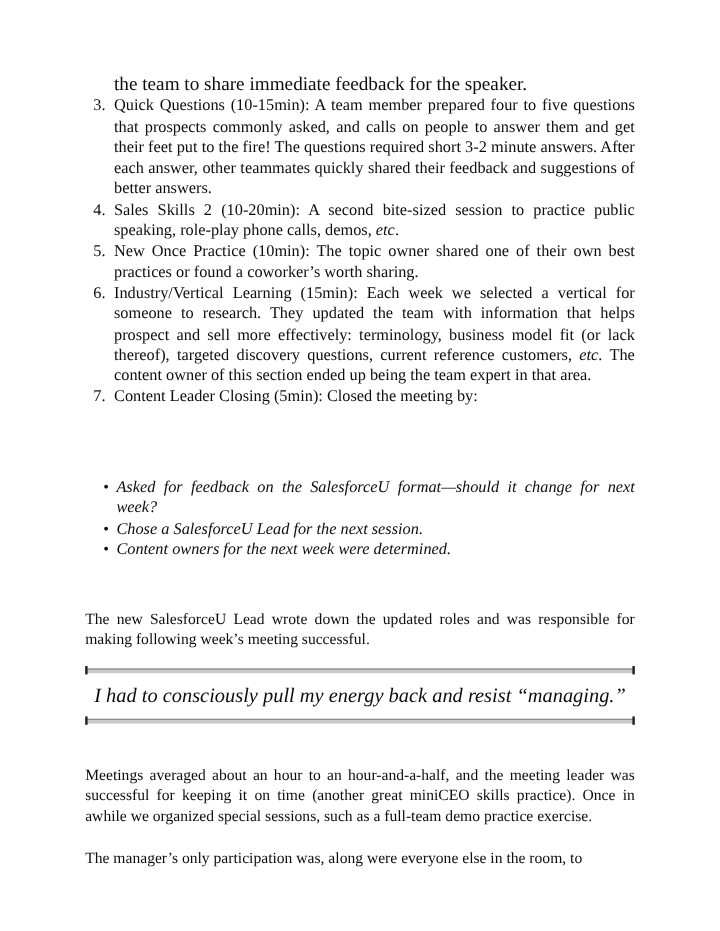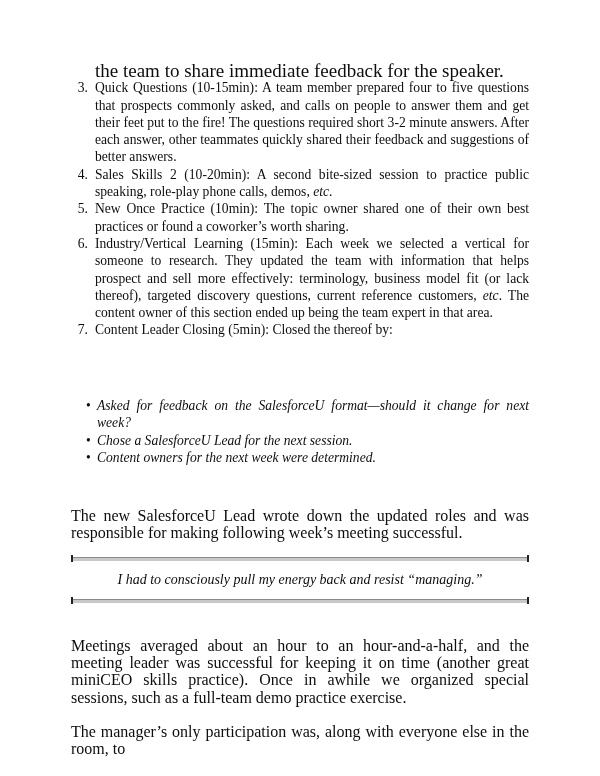--- a/index.html
+++ b/index.html
@@ -26,21 +26,21 @@
   .content {
     position: absolute;
     left: 71px;
     top: 62px;
     width: 458px;
   }
 
   
   .continuation {
     margin: 0 0 0 24px;
-    font-size: 19px;
+    font-size: 16px;
     line-height: 17.3px;
     text-align: left;
   }
 
   
   .num-list {
     list-style: none;
     margin: 0;
     padding: 0;
   }
@@ -84,21 +84,21 @@
     left: 15px;
     top: 0;
     font-style: normal;
     font-size: 13.6px;
     line-height: 17.5px;
   }
 
   
   .para {
     margin: 0;
-    font-size: 16px;
+    font-size: 13px;
     line-height: 17.3px;
     text-align: justify;
     text-justify: inter-word;
   }
 
   
   .pullquote {
     position: relative;
   }
   .rule {
@@ -121,21 +121,21 @@
     top: 0;
     width: 2px;
     height: 7px;
     background: #222222;
   }
   .rule .cap.left  { left: 0; }
   .rule .cap.right { right: 0; }
 
   .quote-text {
     margin: 0;
-    font-size: 14px;
+    font-size: 17px;
     line-height: 17.3px;
     font-style: italic;
     text-align: center;
   }
 
   
   .gap-bullets  { height: 58px; }
   .gap-after-bullets { height: 40px; }
   .gap-before-quote { height: 14px; }
   .quote-inner-top { height: 9px; }
@@ -163,21 +163,21 @@
 
       <li>
         <span class="marker">5.</span><span>New Once Practice (10min):</span><span> The topic owner shared one of their own best practices or found a coworker’s worth sharing.</span>
       </li>
 
       <li>
         <span class="marker">6.</span><span>Industry/Vertical Learning (15min):</span><span> Each week we selected a vertical for someone to research. They updated the team with information that helps prospect and sell more effectively: terminology, business model fit (or lack thereof), targeted discovery questions, current reference customers, </span><em>etc</em><span>. The content owner of this section ended up being the team expert in that area.</span>
       </li>
 
       <li>
-        <span class="marker">7.</span><span>Content Leader Closing (5min):</span><span> Closed the thereof by:</span>
+        <span class="marker">7.</span><span>Content Leader Closing (5min):</span><span> Closed the meeting by:</span>
       </li>
 
     </ol>
 
     <div class="gap-bullets"></div>
 
     <ul class="bullet-list">
       <li>
         <span class="bullet">•</span><span>Asked for feedback on the SalesforceU format—should it change for next week?</span>
       </li>
@@ -210,16 +210,16 @@
         <div class="cap right"></div>
       </div>
     </div>
 
     <div class="gap-after-quote"></div>
 
     <p class="para">Meetings averaged about an hour to an hour-and-a-half, and the meeting leader was successful for keeping it on time (another great miniCEO skills practice). Once in awhile we organized special sessions, such as a full-team demo practice exercise.</p>
 
     <div class="gap-para"></div>
 
-    <p class="para">The manager’s only participation was, along with everyone else in the room, to</p>
+    <p class="para">The manager’s only participation was, along were everyone else in the room, to</p>
 
   </div>
 </div>
 
 </body></html>

